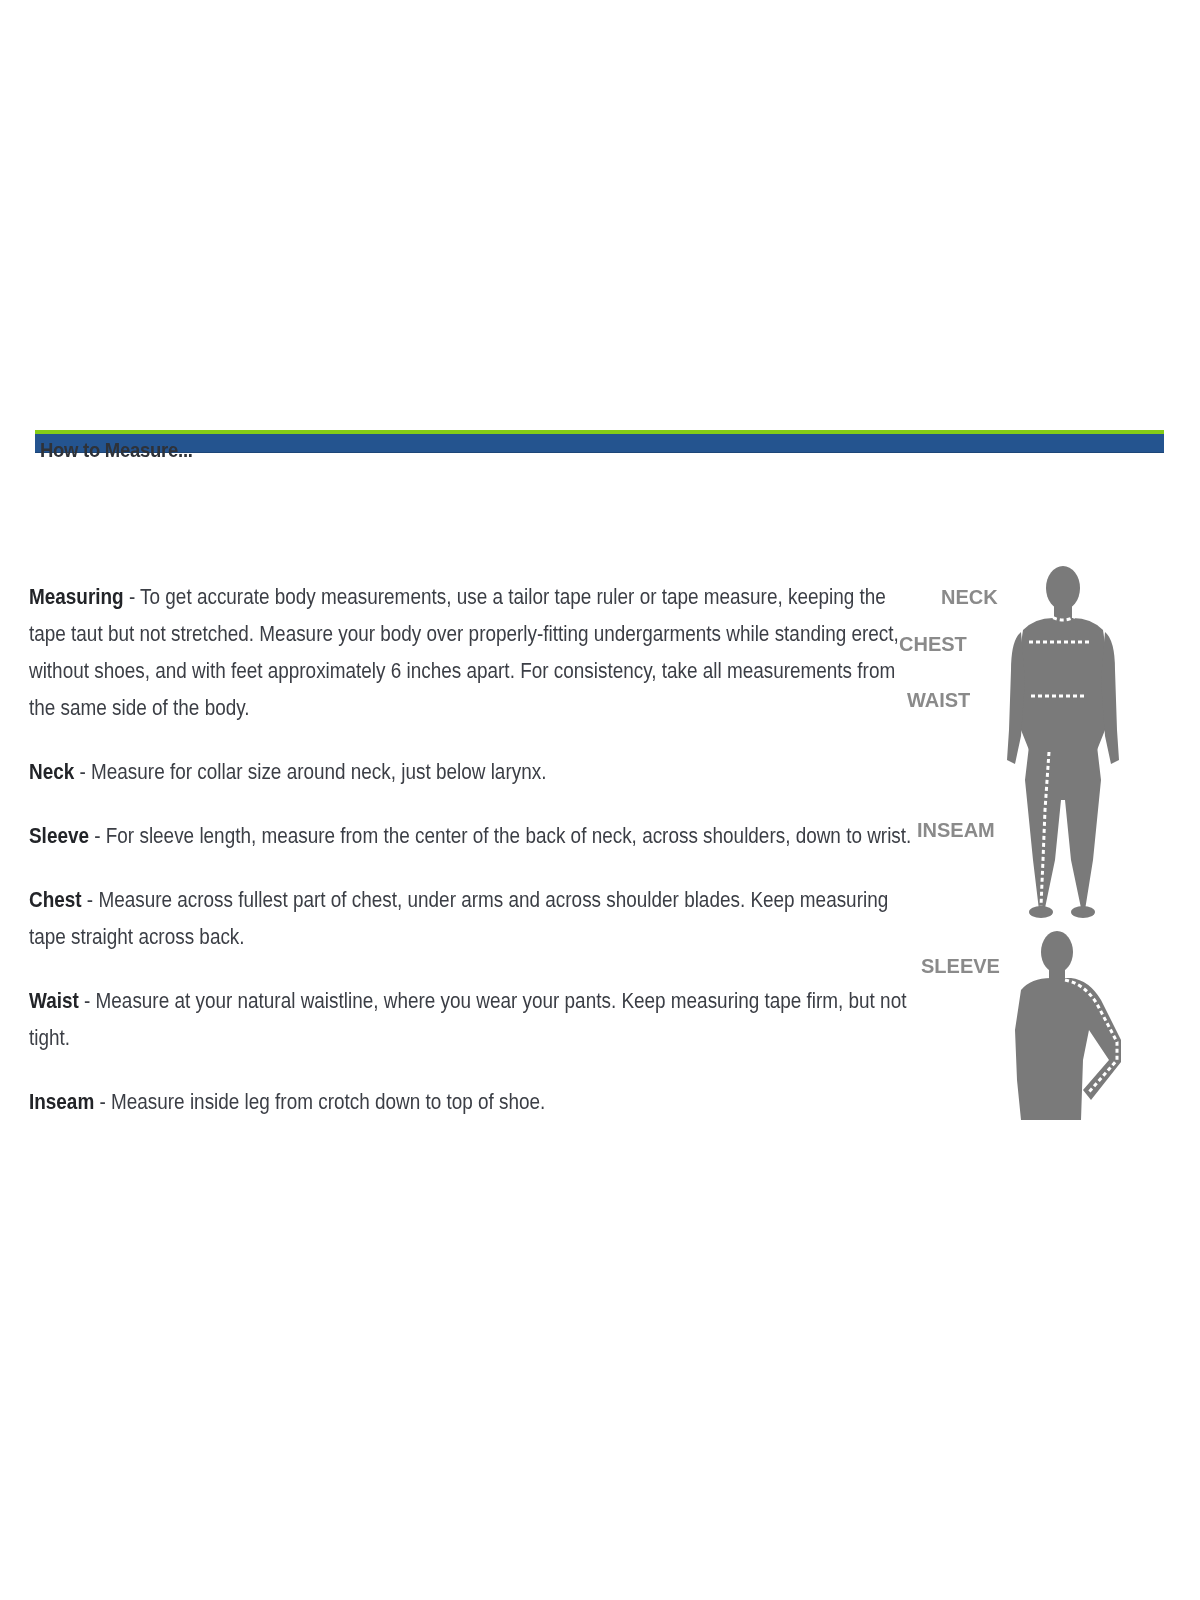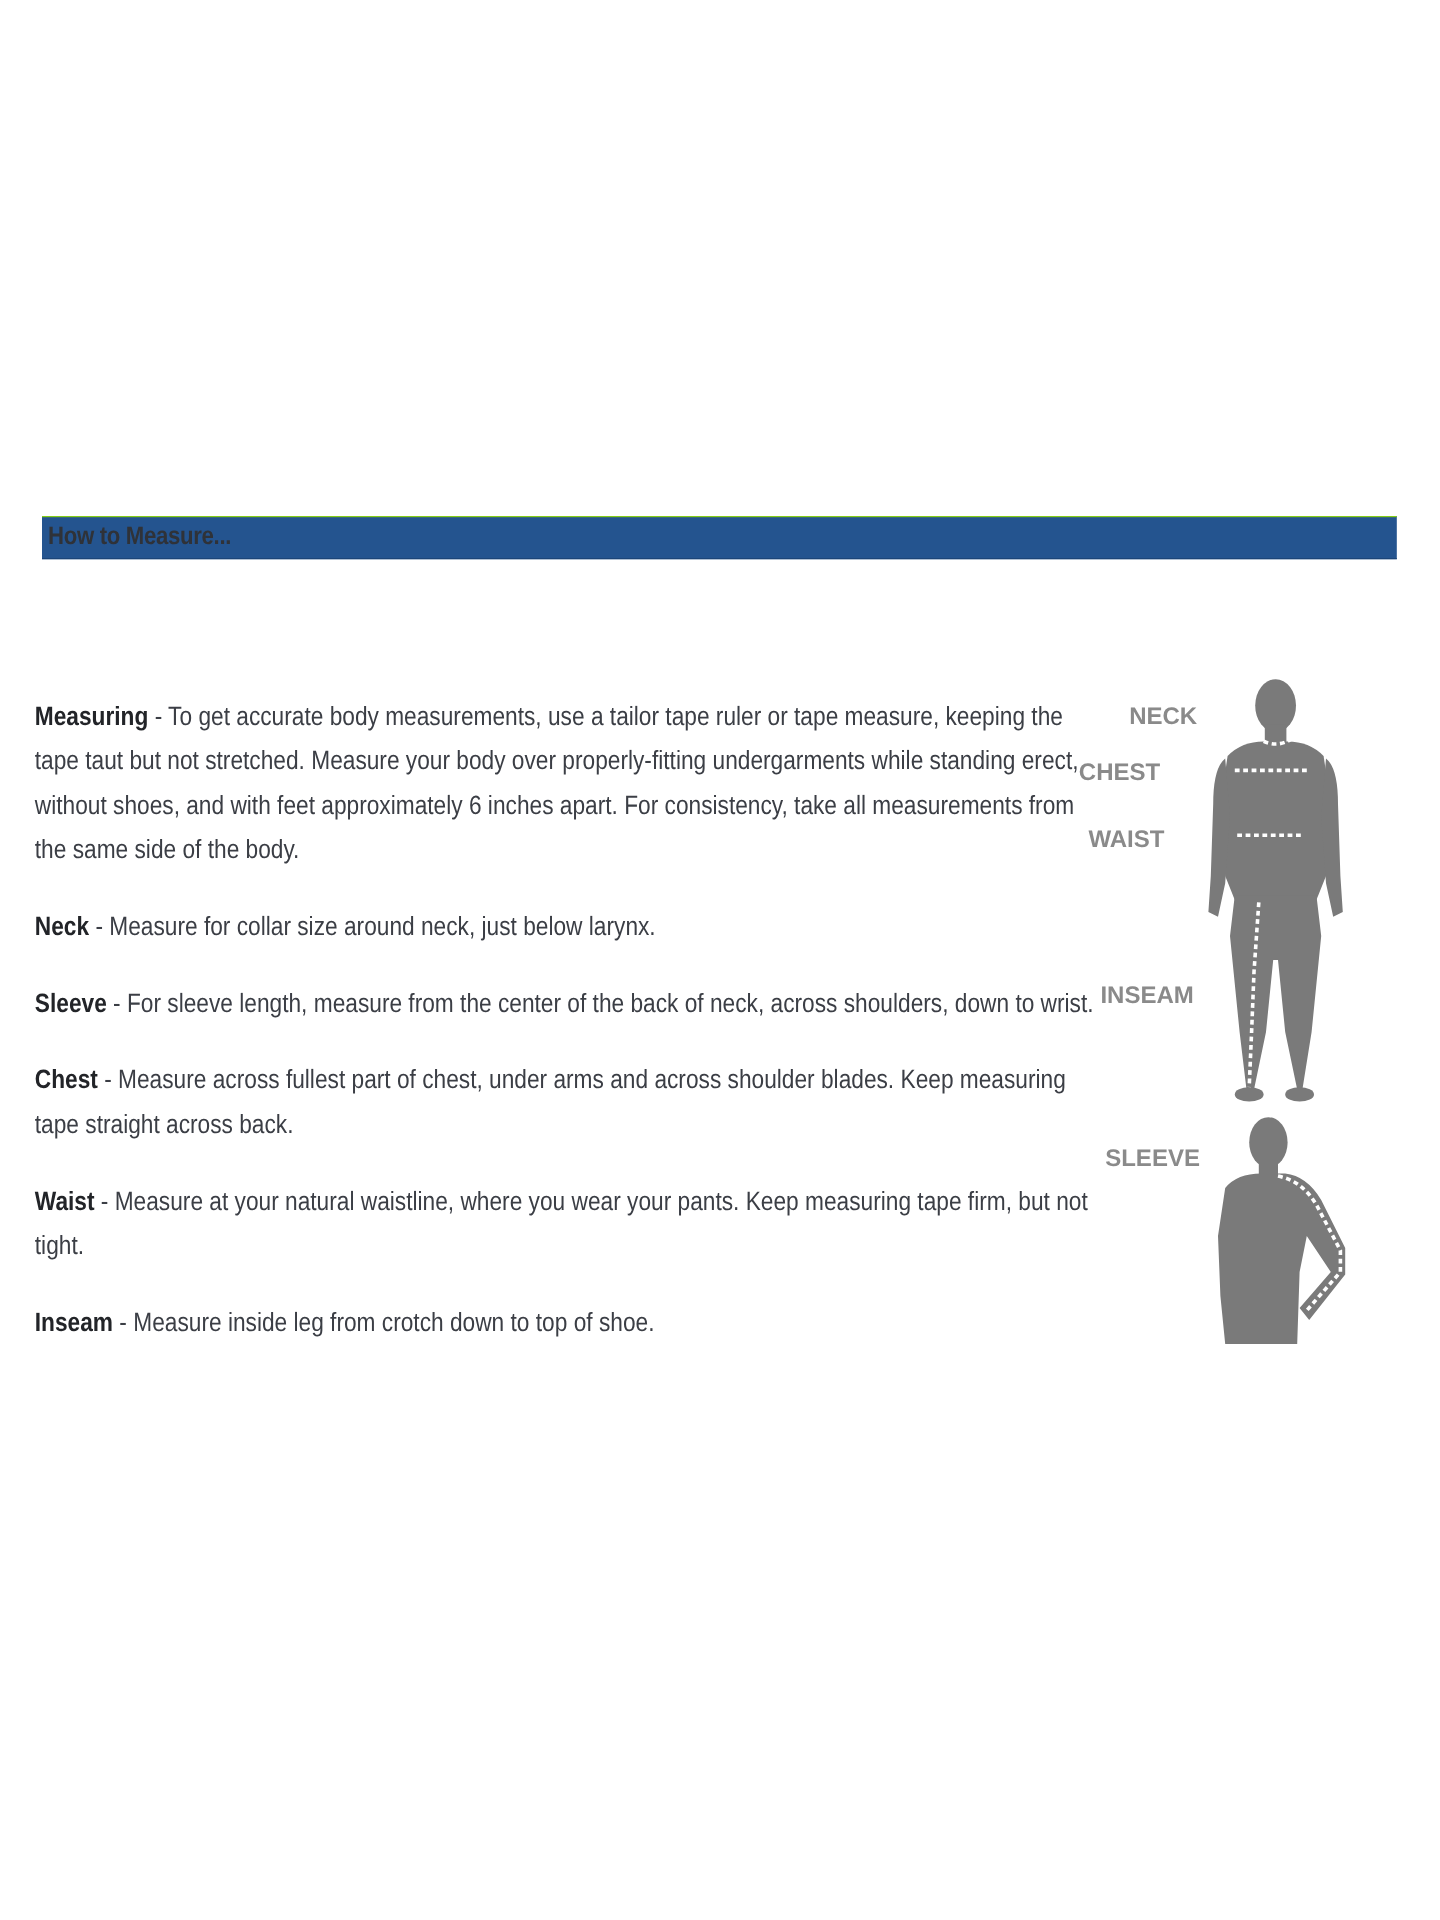--- a/index.html
+++ b/index.html
@@ -12,23 +12,23 @@
       height: 1600px;
       position: relative;
       overflow: hidden;
       font-family: "Liberation Sans", sans-serif;
     }
     .header-bar {
       position: absolute;
       left: 35px;
       top: 430px;
       width: 1129px;
-      height: 36px;
+      height: 23px;
       background: #24548f;
-      border-top: 1px solid #84cc16;
+      border-top: 4px solid #84cc16;
       border-bottom: 1px solid #1c4578;
       box-sizing: border-box;
     }
     .header-title {
       position: absolute;
       left: 5px;
       top: 4px;
       font-family: "Liberation Sans", sans-serif;
       font-weight: bold;
       font-size: 21px;

